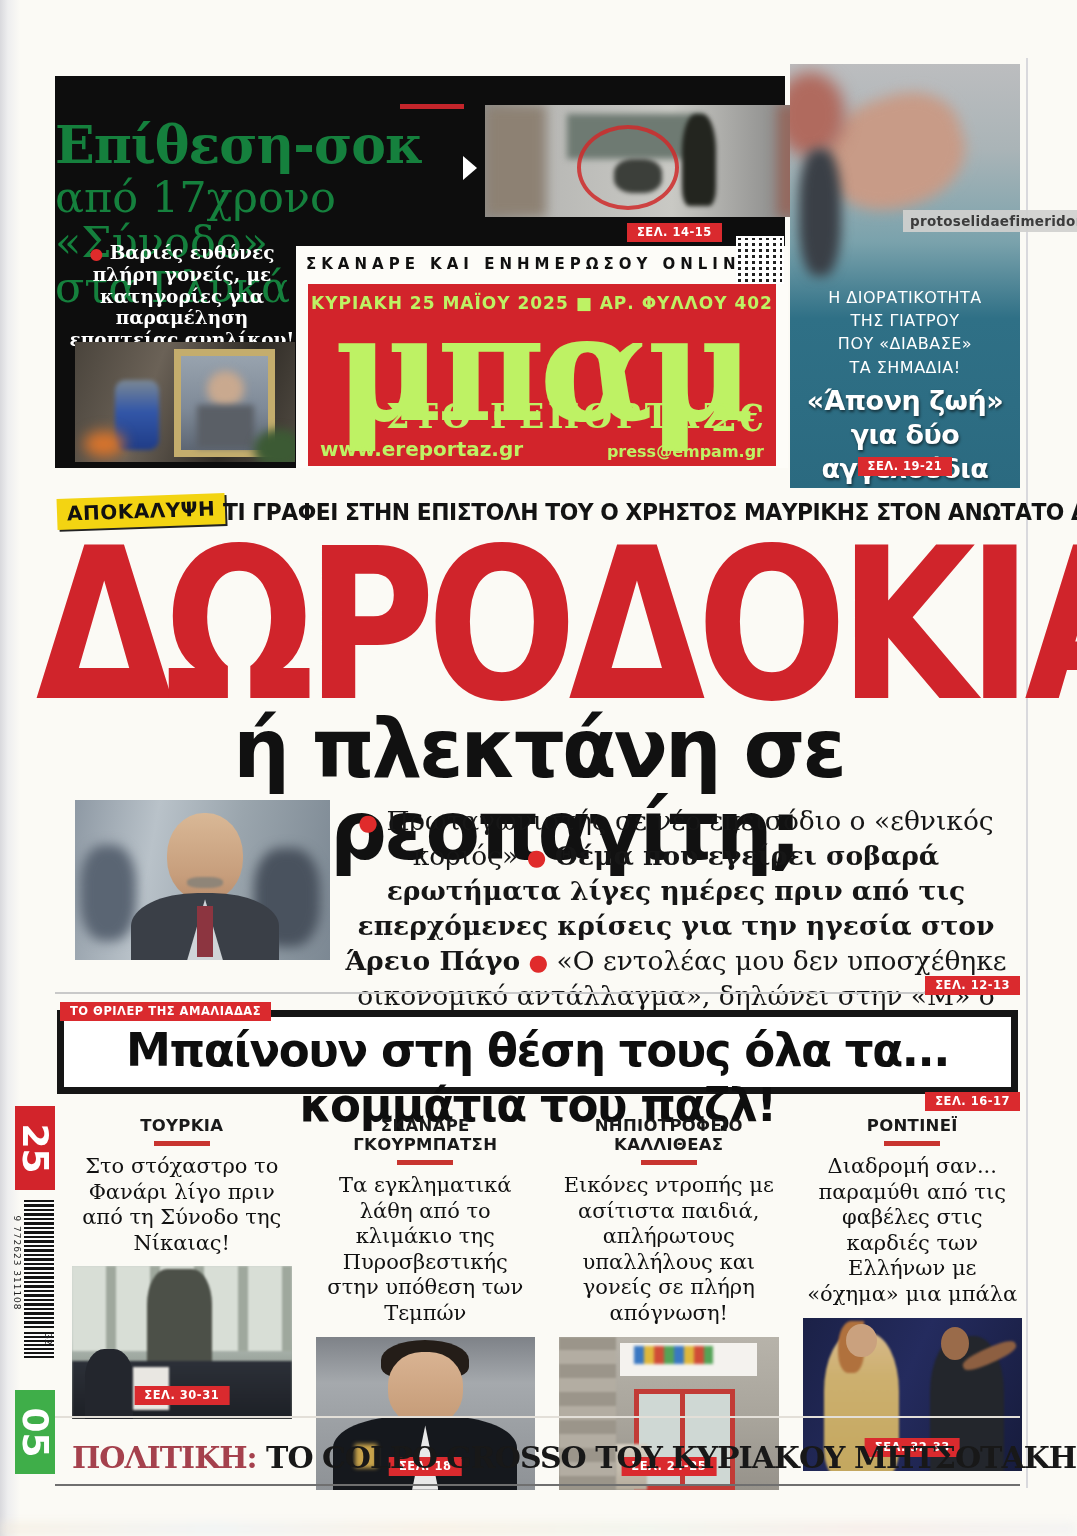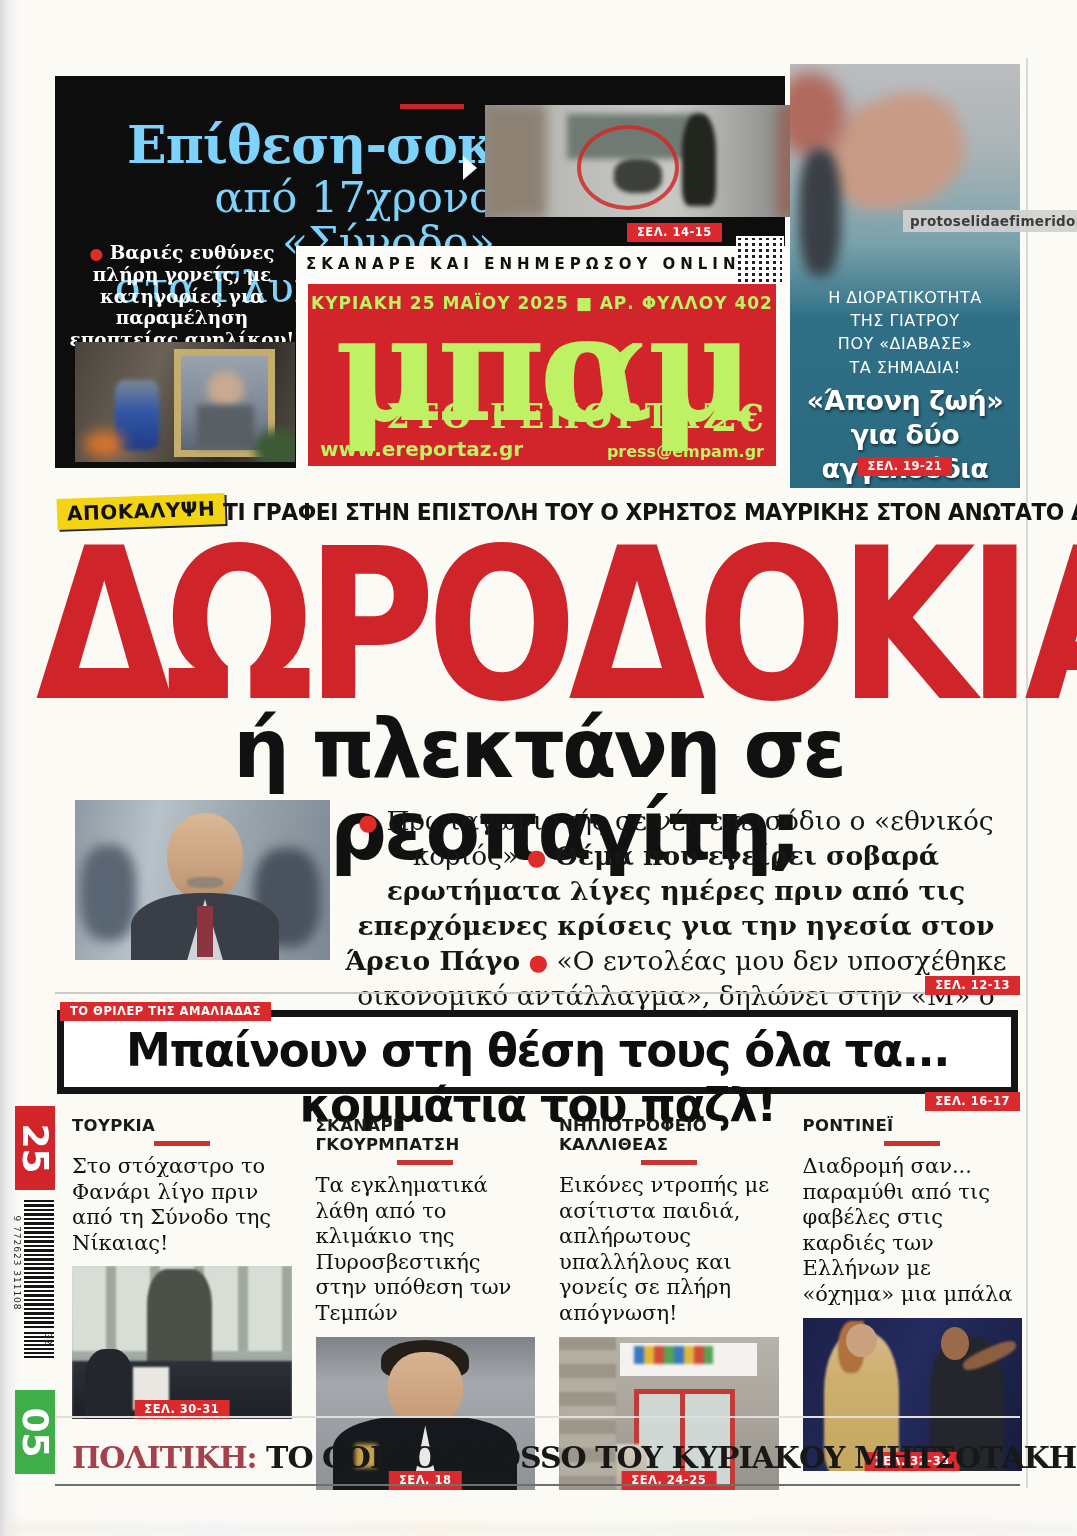--- a/index.html
+++ b/index.html
@@ -15,21 +15,21 @@
   
   .page-edge-left { left:0; top:0; width:20px; height:1536px;
     background:linear-gradient(90deg,#d9d9dd,#eeeeef 40%,#fbfaf5); }
   .page-edge-right { left:1026px; top:58px; width:2px; height:1430px; background:#d9d9dd; }
 
   
   .topbox { left:55px; top:76px; width:730px; height:392px; background:#0d0d0d; }
   .topbox .kicker { left:170px; right:8px; top:7px; color:#fff; font-size:16.5px;
     font-weight:bold; letter-spacing:.5px; text-align:center; }
   .kicker-underline { left:345px; top:28px; width:64px; height:5px; background:#c4252b; }
-  .top-headline { left:0; top:38px; width:440px; text-align:right; color:#7dd3fc;
+  .top-headline { left:0; top:38px; width:440px; text-align:left; color:#15803d;
     font-family:"DejaVu Serif","Liberation Serif",serif; }
   .top-headline .l1 { font-size:52px; font-weight:bold; letter-spacing:-1px; }
   .top-headline .l2, .top-headline .l3 { font-size:43px; line-height:1.05; }
   .top-bullets { left:8px; top:166px; width:238px; text-align:center; color:#fff;
     font-family:"DejaVu Serif","Liberation Serif",serif; font-weight:bold;
     font-size:18.5px; line-height:1.18; }
   .dot { color:#e02b2b; font-size:.85em; }
 
   
   .photo-cctv { left:430px; top:29px; width:340px; height:112px;
@@ -160,27 +160,27 @@
     background:#fff; }
   .am-kicker { left:60px; top:1002px; }
   .am-head { left:57px; top:1022px; width:961px; text-align:center; font-weight:bold;
     font-size:47px; color:#0e0e0e; letter-spacing:-1.5px; }
   .am-head span { display:inline-block; transform:scaleX(.96); }
   .am-tag { right:57px; top:1092px; }
 
   
   .cols { left:72px; top:1116px; width:950px; display:grid;
     grid-template-columns:1fr 1fr 1fr 1fr; column-gap:24px; }
-  .col { position:relative; text-align:left; }
+  .col { position:relative; text-align:center; }
   .col .ckicker { font-weight:bold; font-size:16.5px; color:#1a1a1a; letter-spacing:.3px; }
   .col .cbar { width:56px; height:5px; background:#c8342f; margin:6px auto 8px; }
   .col .cdeck { font-family:"DejaVu Serif","Liberation Serif",serif; font-size:21px;
     line-height:1.22; color:#111; min-height:96px; }
   .cphoto { position:relative; margin-top:10px; height:153px; overflow:hidden; }
-  .cphoto .ctag { position:absolute; left:50%; transform:translateX(-50%); bottom:0; }
+  .cphoto .ctag { position:absolute; left:50%; transform:translateX(-50%); bottom:14px; }
 
   
   .photo-statue { background:linear-gradient(#cdd3cc 0%,#b7c1ba 45%,#8e978f 70%,#6b6f6a); }
   .st-bldg { position:absolute; left:0; top:0; width:100%; height:55%;
     background:repeating-linear-gradient(90deg,#d8ded6 0 34px,#9fa89d 34px 44px); filter:blur(1px); }
   .st-statue { position:absolute; left:34%; top:2%; width:30%; height:78%;
     background:#4c5048; border-radius:30% 30% 10% 10%; filter:blur(1px); }
   .st-people { position:absolute; left:0; bottom:0; width:100%; height:38%;
     background:linear-gradient(#2c3038,#1d2026); filter:blur(1px); }
   .st-p1 { position:absolute; left:6%; bottom:0; width:22%; height:46%;

